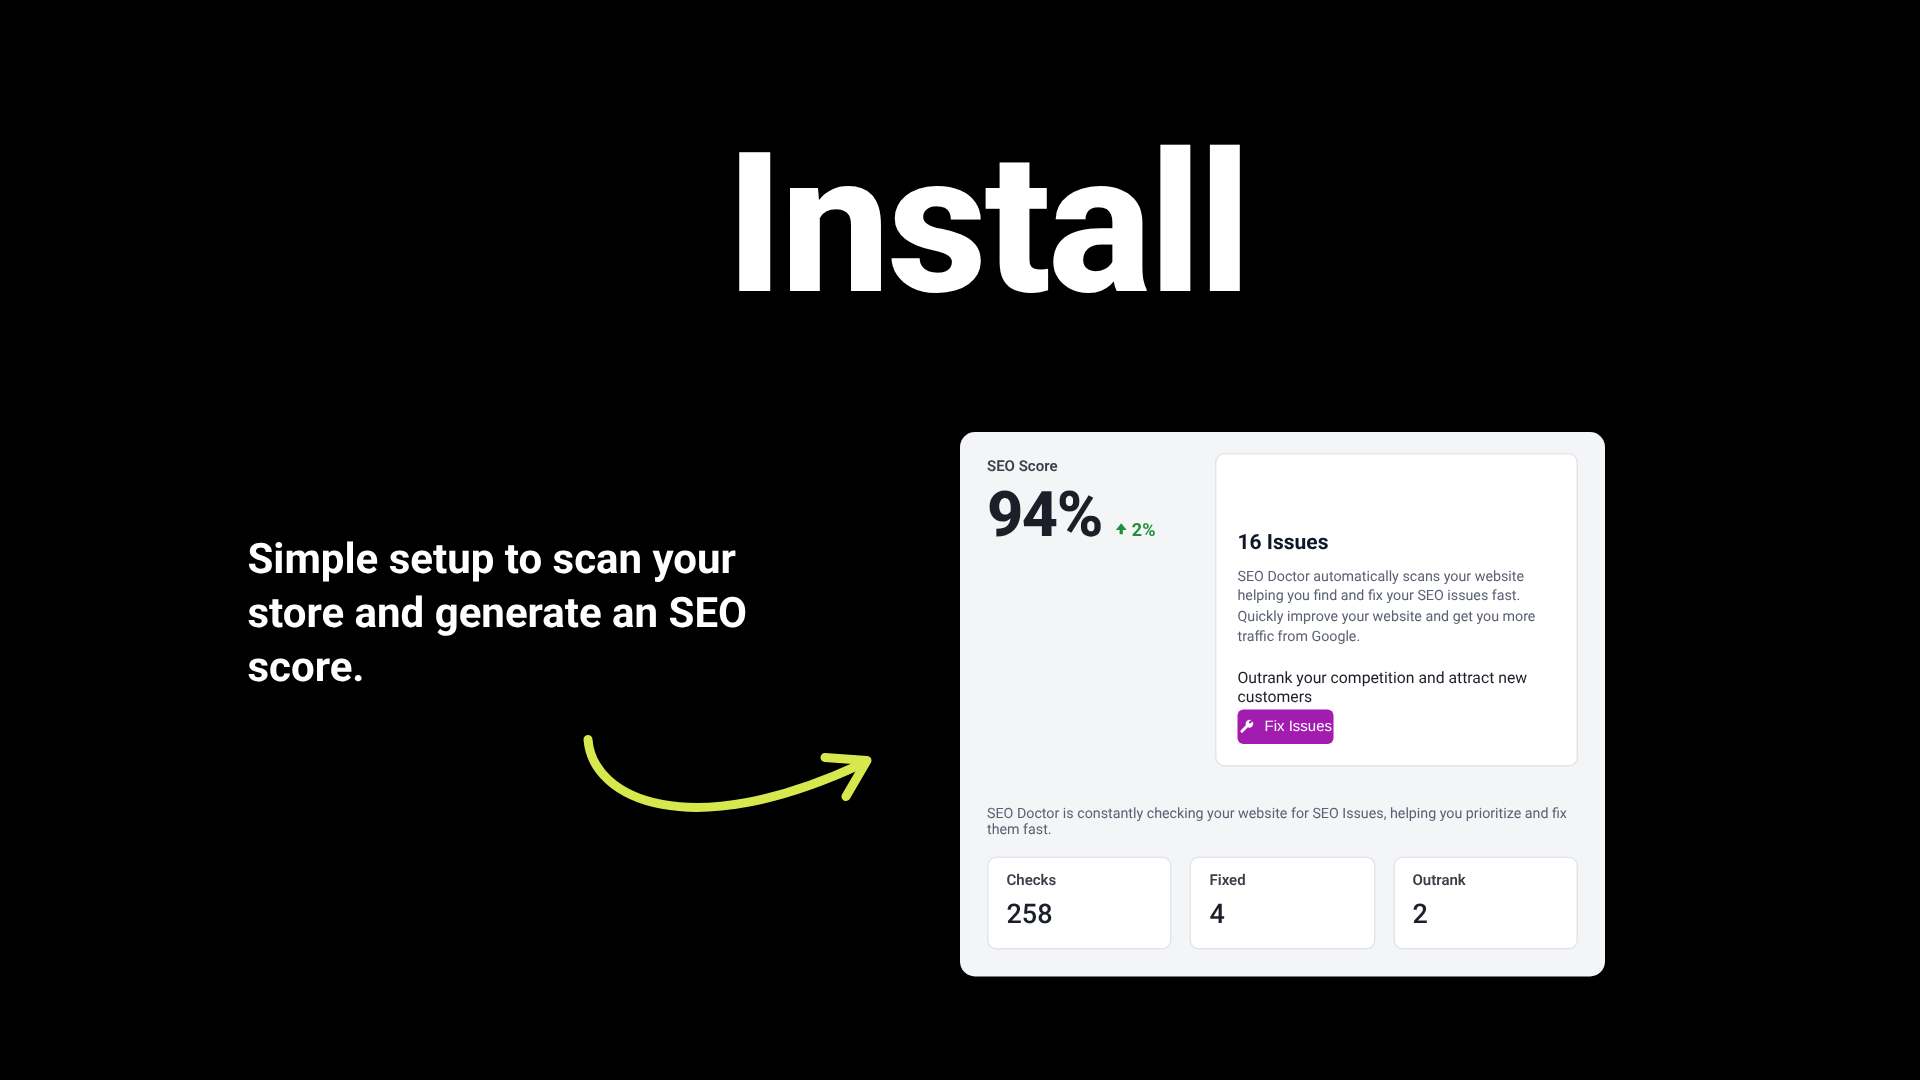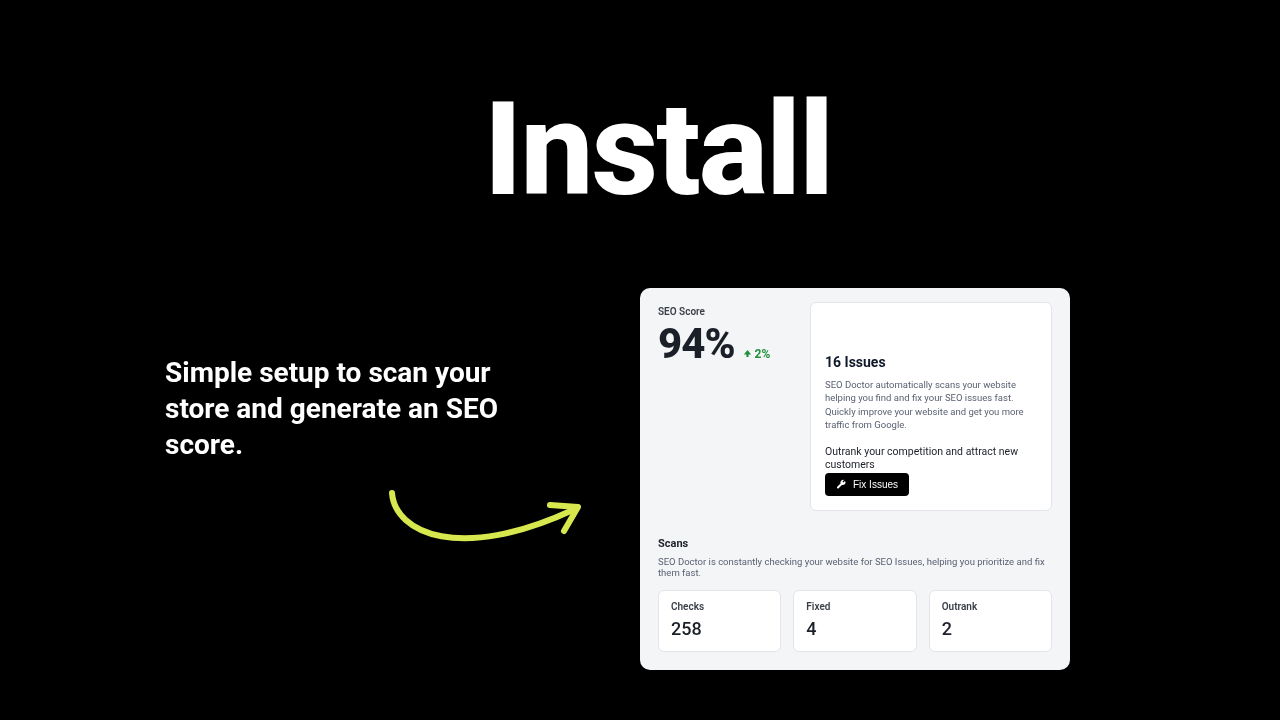--- a/index.html
+++ b/index.html
@@ -61,23 +61,23 @@
     background: #fff;
     border: 1px solid #e3e5ea;
     border-radius: 6px;
     padding: 12px 14px 14px 14px;
   }
   .issues-title { font-size: 14px; font-weight: 700; margin-bottom: 8px; color: #0f172a; margin-top: 39px; }
   .issues-desc { font-size: 9.5px; line-height: 1.4; color: #5a6172; margin-bottom: 14px; }
   .outrank { font-size: 10.5px; font-weight: 400; color: #1b1f28; margin-bottom: 2px; }
   .fix-btn {
     display: inline-flex; align-items: center; gap: 6px;
-    background: #000000; color: #fff;
+    background: #a21caf; color: #fff;
     border: none; border-radius: 4px;
-    padding: 6px 11px;
+    padding: 6px 1px;
     font-size: 10px; font-weight: 500;
     cursor: pointer;
   }
   .fix-btn svg { display: block; }
   .scans-section { margin-top: 26px; }
   .scans-title { font-size: 11px; font-weight: 700; color: #1b1f28; margin-bottom: 6px; }
   .scans-desc { font-size: 9.5px; color: #5a6172; margin-bottom: 12px; }
   .stats-row { display: flex; gap: 12px; justify-content: space-between; }
   .stat-card {
     flex: 1;
@@ -123,21 +123,20 @@
       <button class="fix-btn">
         <svg width="11" height="11" viewBox="0 0 16 16">
           <path d="M13.7 3.5a4 4 0 0 1-5.1 5.1L3.8 13.4a1.4 1.4 0 0 1-2-2l4.8-4.8A4 4 0 0 1 11.7 1.5l-2.3 2.3 1.3 1.3 2.3-2.3c.3.5.6 1.1.7 1.7z" fill="#fff"></path>
         </svg>
         <span>Fix Issues</span>
       </button>
     </div>
   </div>
 
   <div class="scans-section">
-    <div class="scans-title">Scans</div>
     <div class="scans-desc">SEO Doctor is constantly checking your website for SEO Issues, helping you prioritize and fix them fast.</div>
     <div class="stats-row">
       <div class="stat-card">
         <div class="stat-label">Checks</div>
         <div class="stat-value">258</div>
       </div>
       <div class="stat-card">
         <div class="stat-label">Fixed</div>
         <div class="stat-value">4</div>
       </div>

